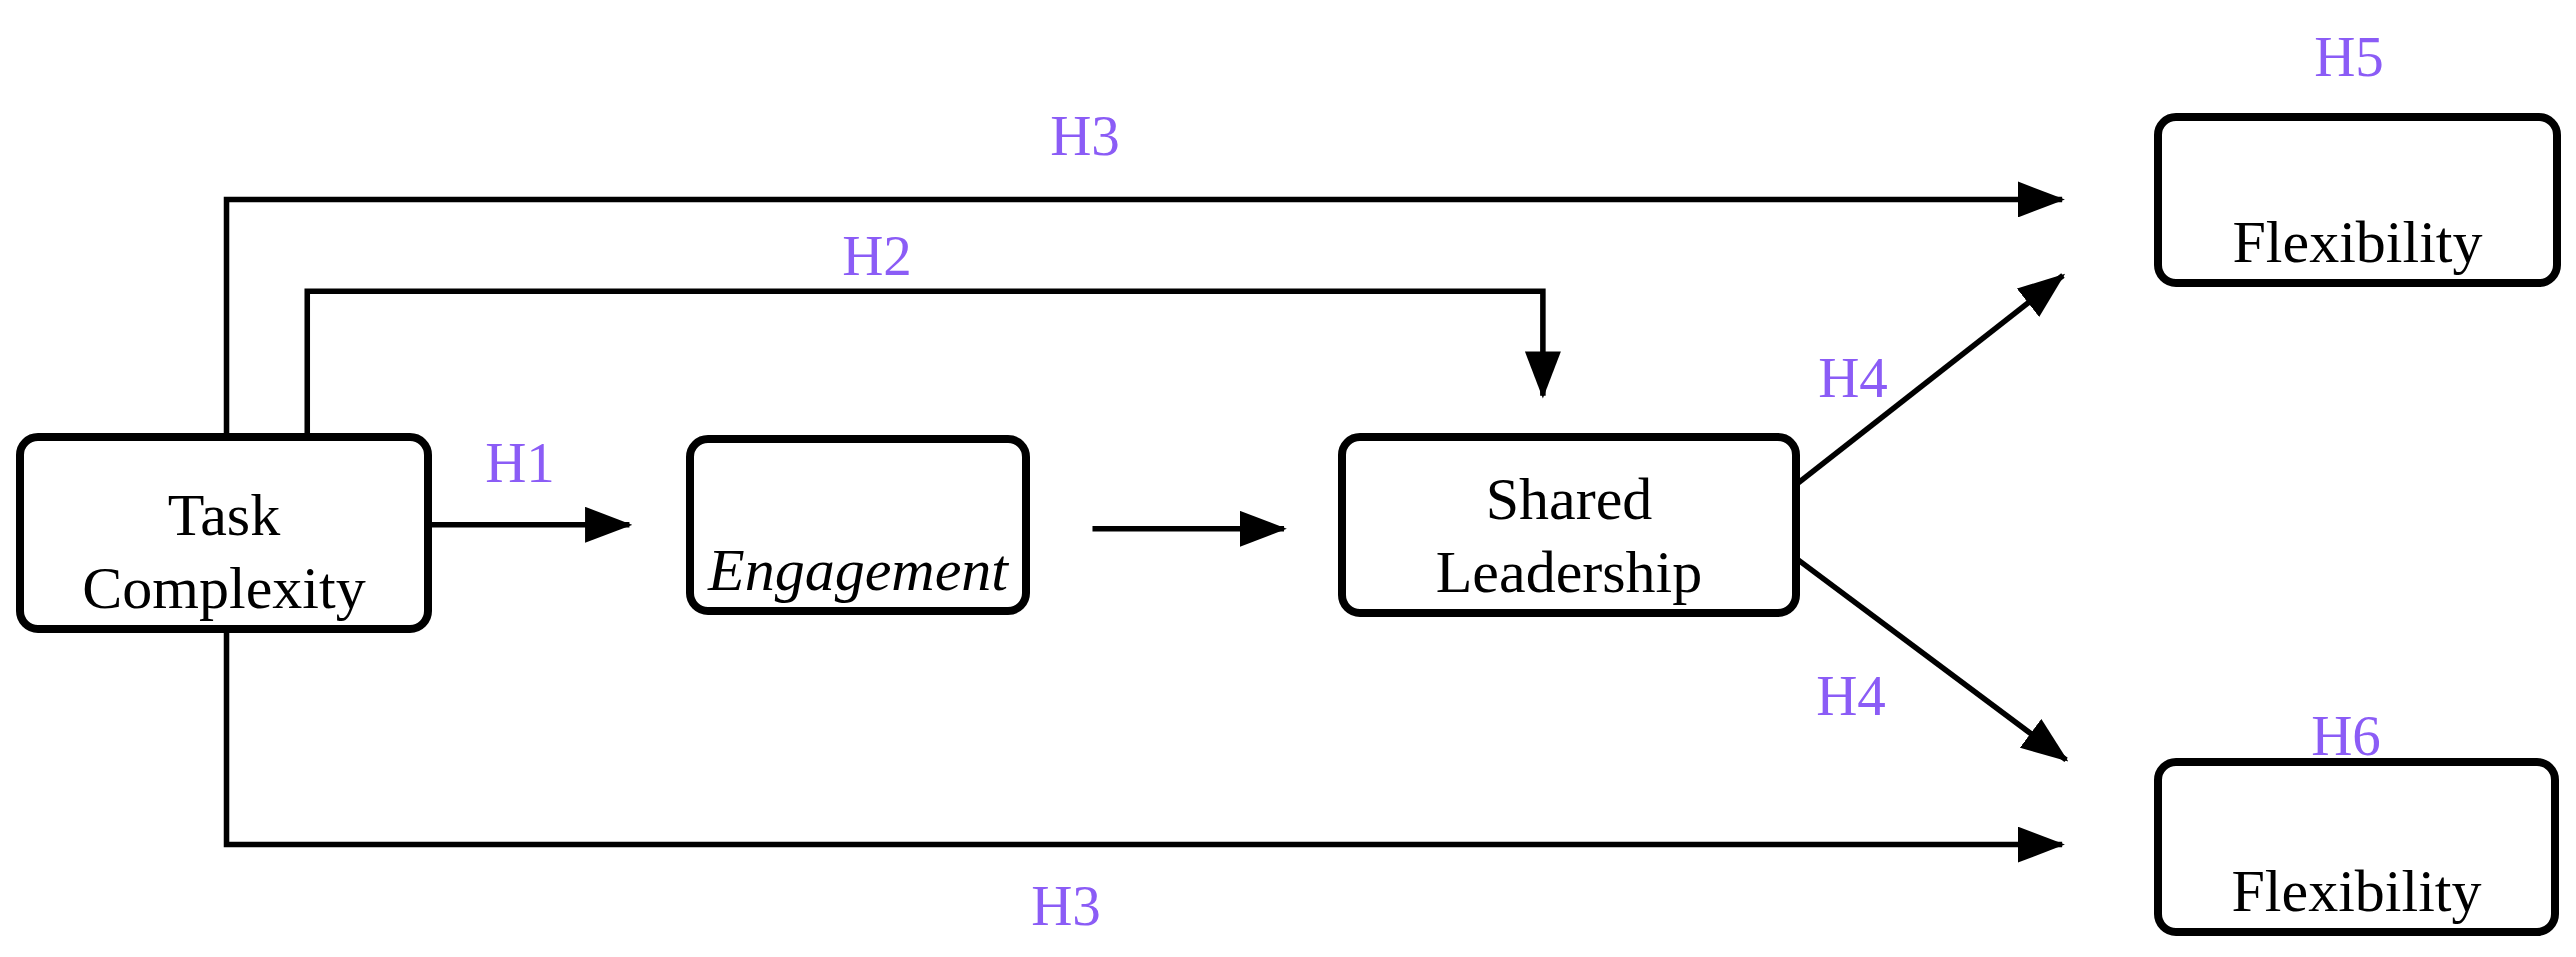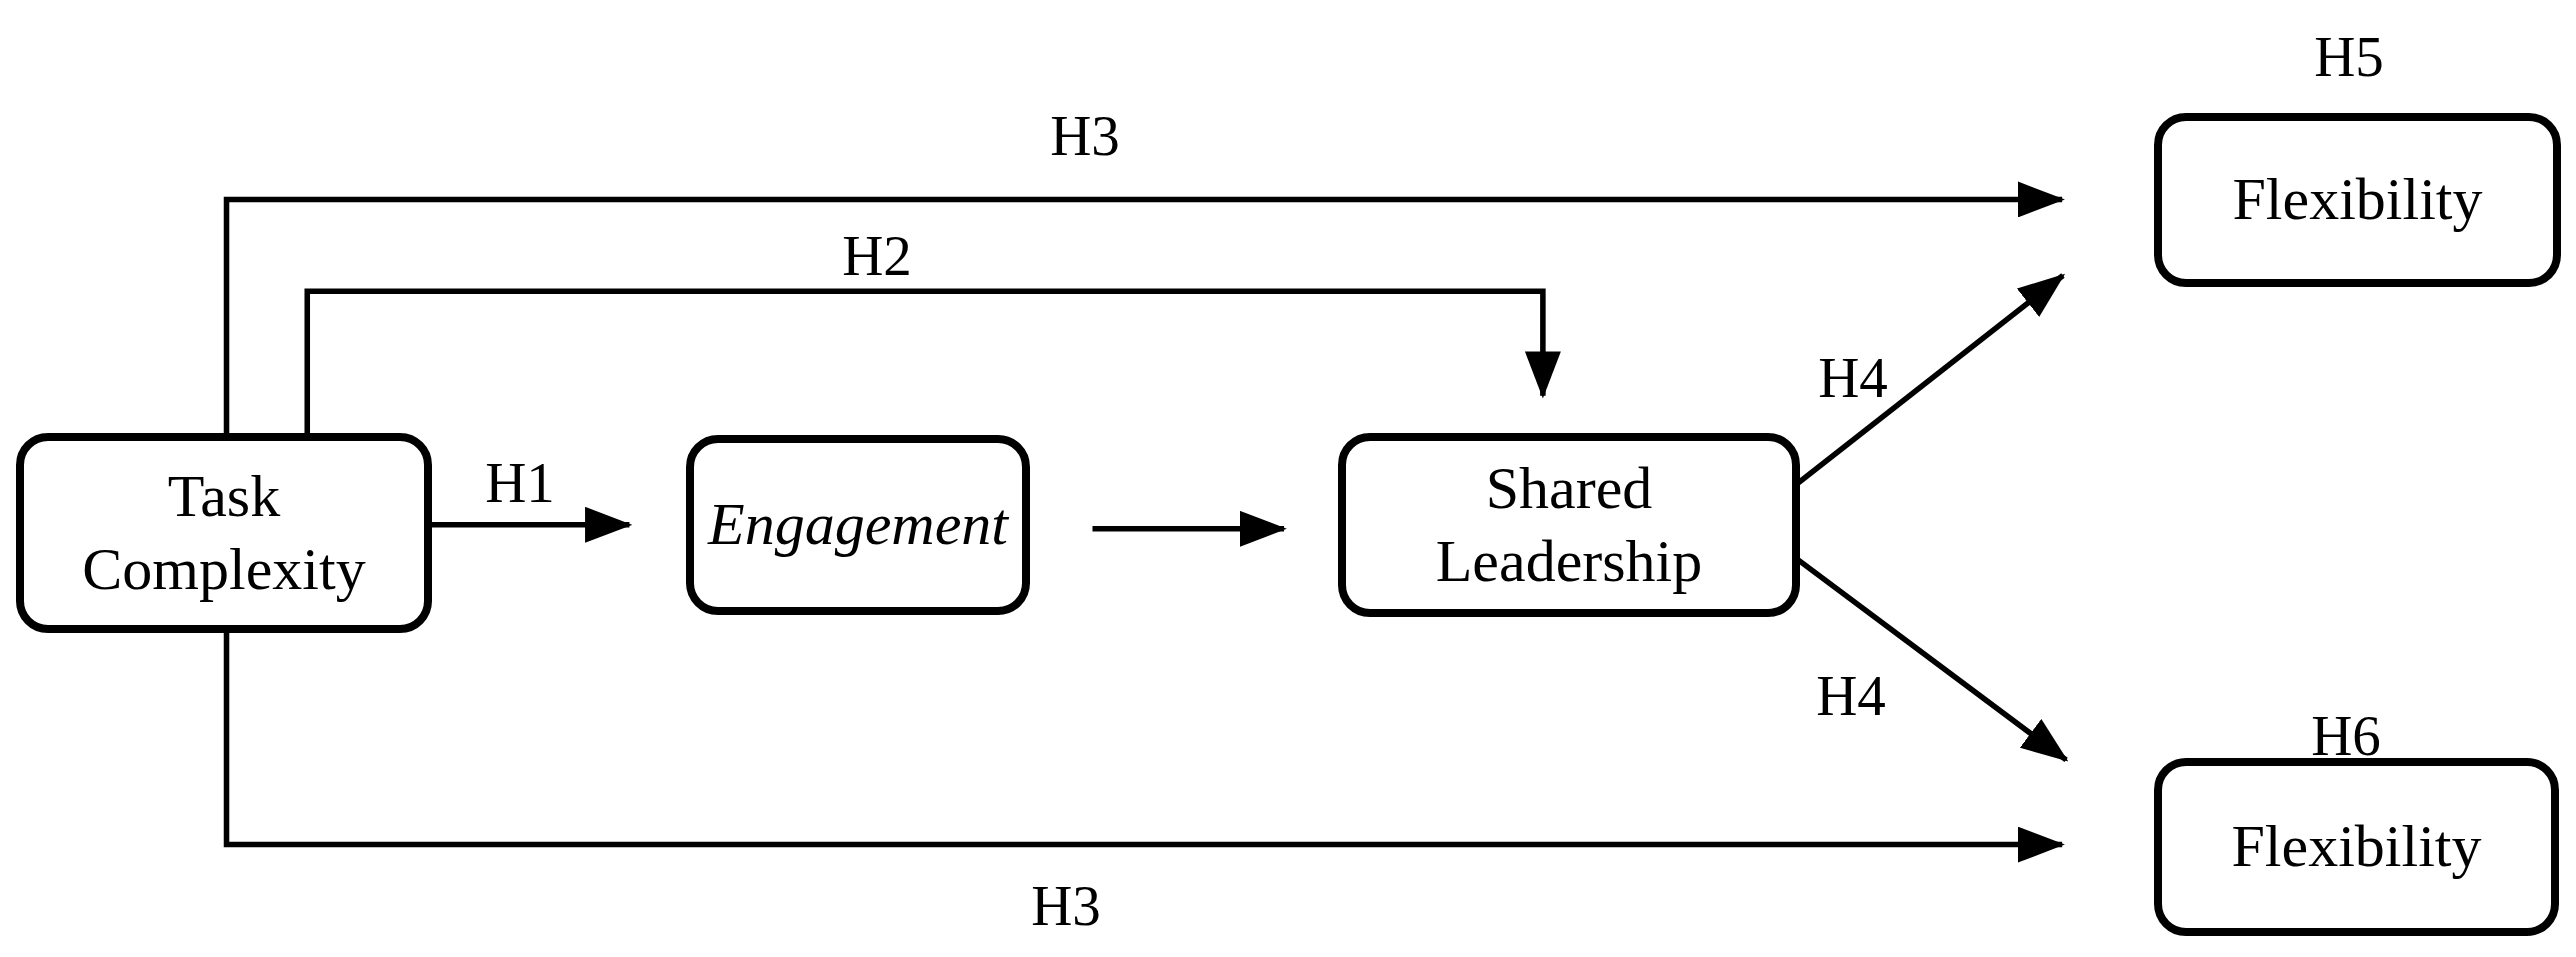--- a/index.html
+++ b/index.html
@@ -20,49 +20,49 @@
     position: absolute;
     left: 0;
     top: 0;
     width: 2576px;
     height: 957px;
   }
   .node {
     position: absolute;
     box-sizing: border-box;
     border: 8px solid #000000;
-    border-radius: 32px;
+    border-radius: 22px;
     background: #ffffff;
     display: flex;
-    align-items: center;
+    align-items: flex-end;
     justify-content: center;
     text-align: center;
   }
   .node-label {
     font-size: 60px;
     line-height: 1.22;
     white-space: pre-line;
     color: #000000;
   }
   .hyp-label {
     position: absolute;
     transform: translate(-50%, -50%);
     font-size: 57px;
     line-height: 1;
-    color: #000000;
+    color: #8b5cf6;
     white-space: nowrap;
   }
   
   #node-task-complexity { left: 16px;   top: 433px; width: 416px; height: 200px; }
   #node-engagement      { left: 686px;  top: 435px; width: 344px; height: 180px; font-style: italic; }
   #node-shared-leadership { left: 1338px; top: 433px; width: 462px; height: 184px; }
   #node-flexibility     { left: 2154px; top: 113px; width: 407px; height: 174px; }
   #node-delegation      { left: 2154px; top: 758px; width: 405px; height: 178px; }
   
-  #label-h1       { left: 520px;  top: 462px; margin-top: 20px; }
+  #label-h1       { left: 520px;  top: 462px; }
   #label-h2       { left: 877px; top: 255px; }
   #label-h3-top   { left: 1085px; top: 135px; }
   #label-h3-bottom{ left: 1066px; top: 905px; }
   #label-h4-upper { left: 1853px; top: 377px; }
   #label-h4-lower { left: 1851px; top: 695px; }
   #label-h5       { left: 2349px; top: 56px; }
   #label-h6       { left: 2346px; top: 735px; }
   .connector {
     fill: none;
     stroke: #000000;

